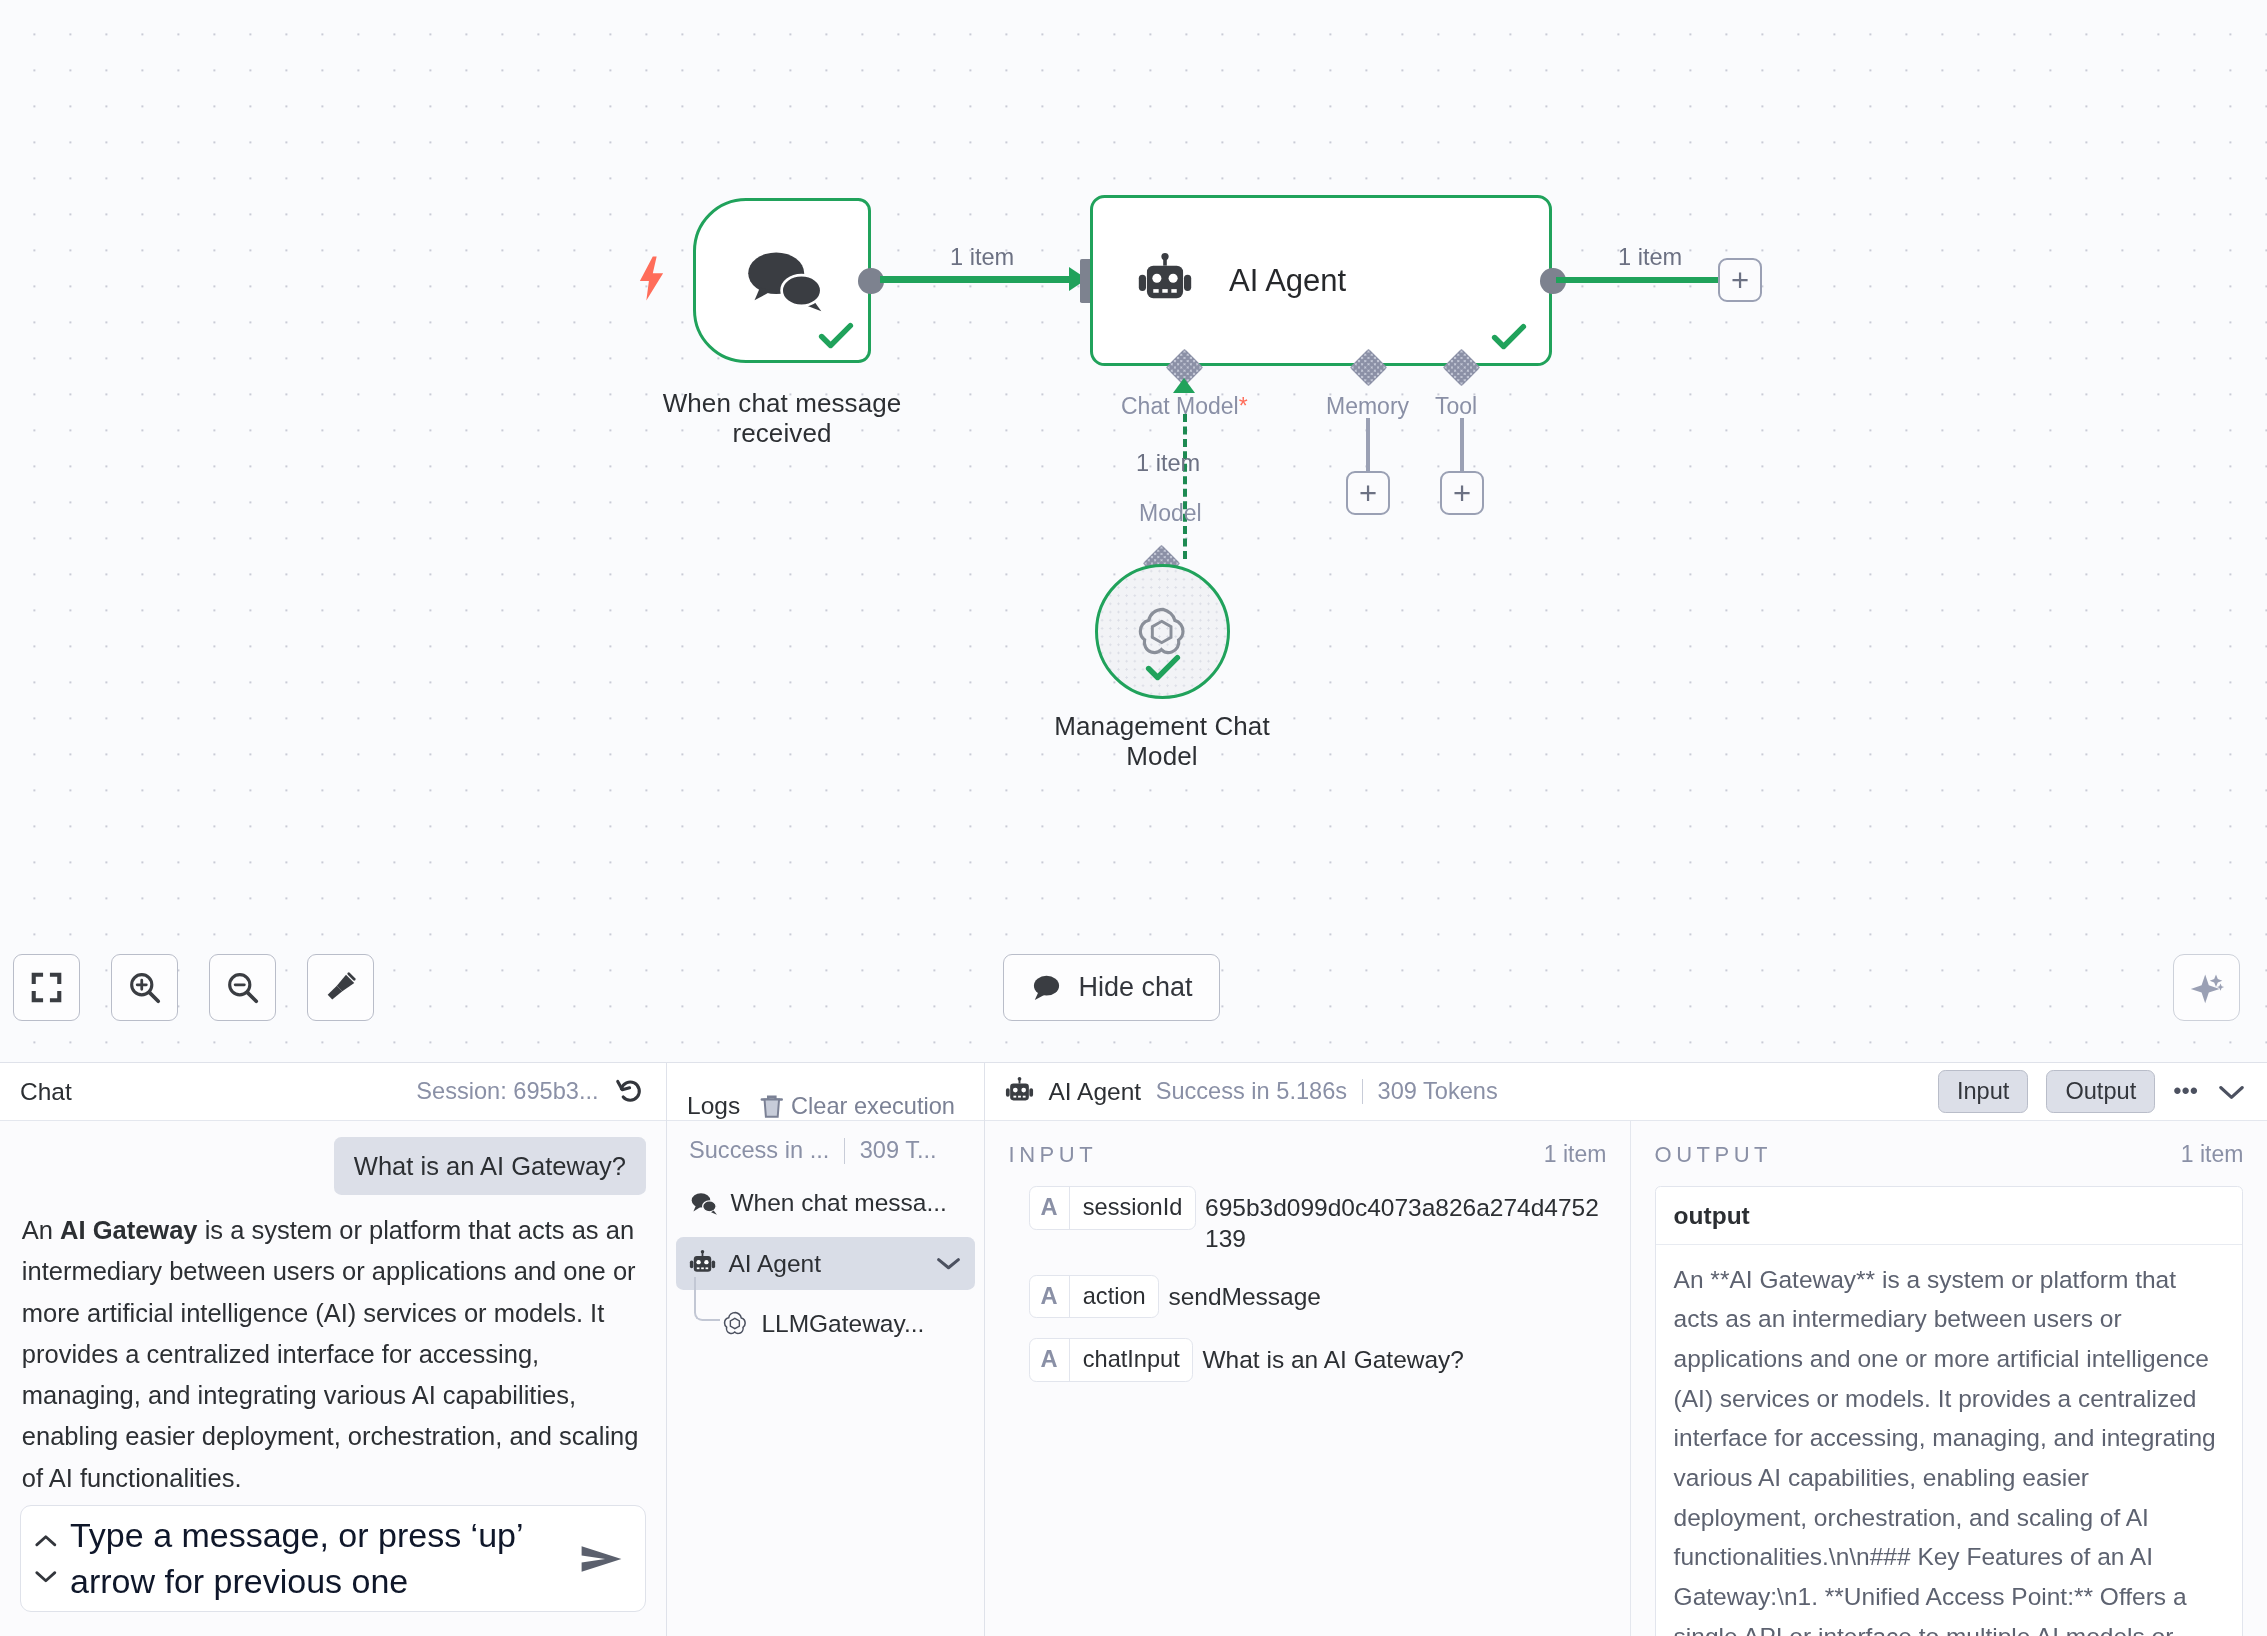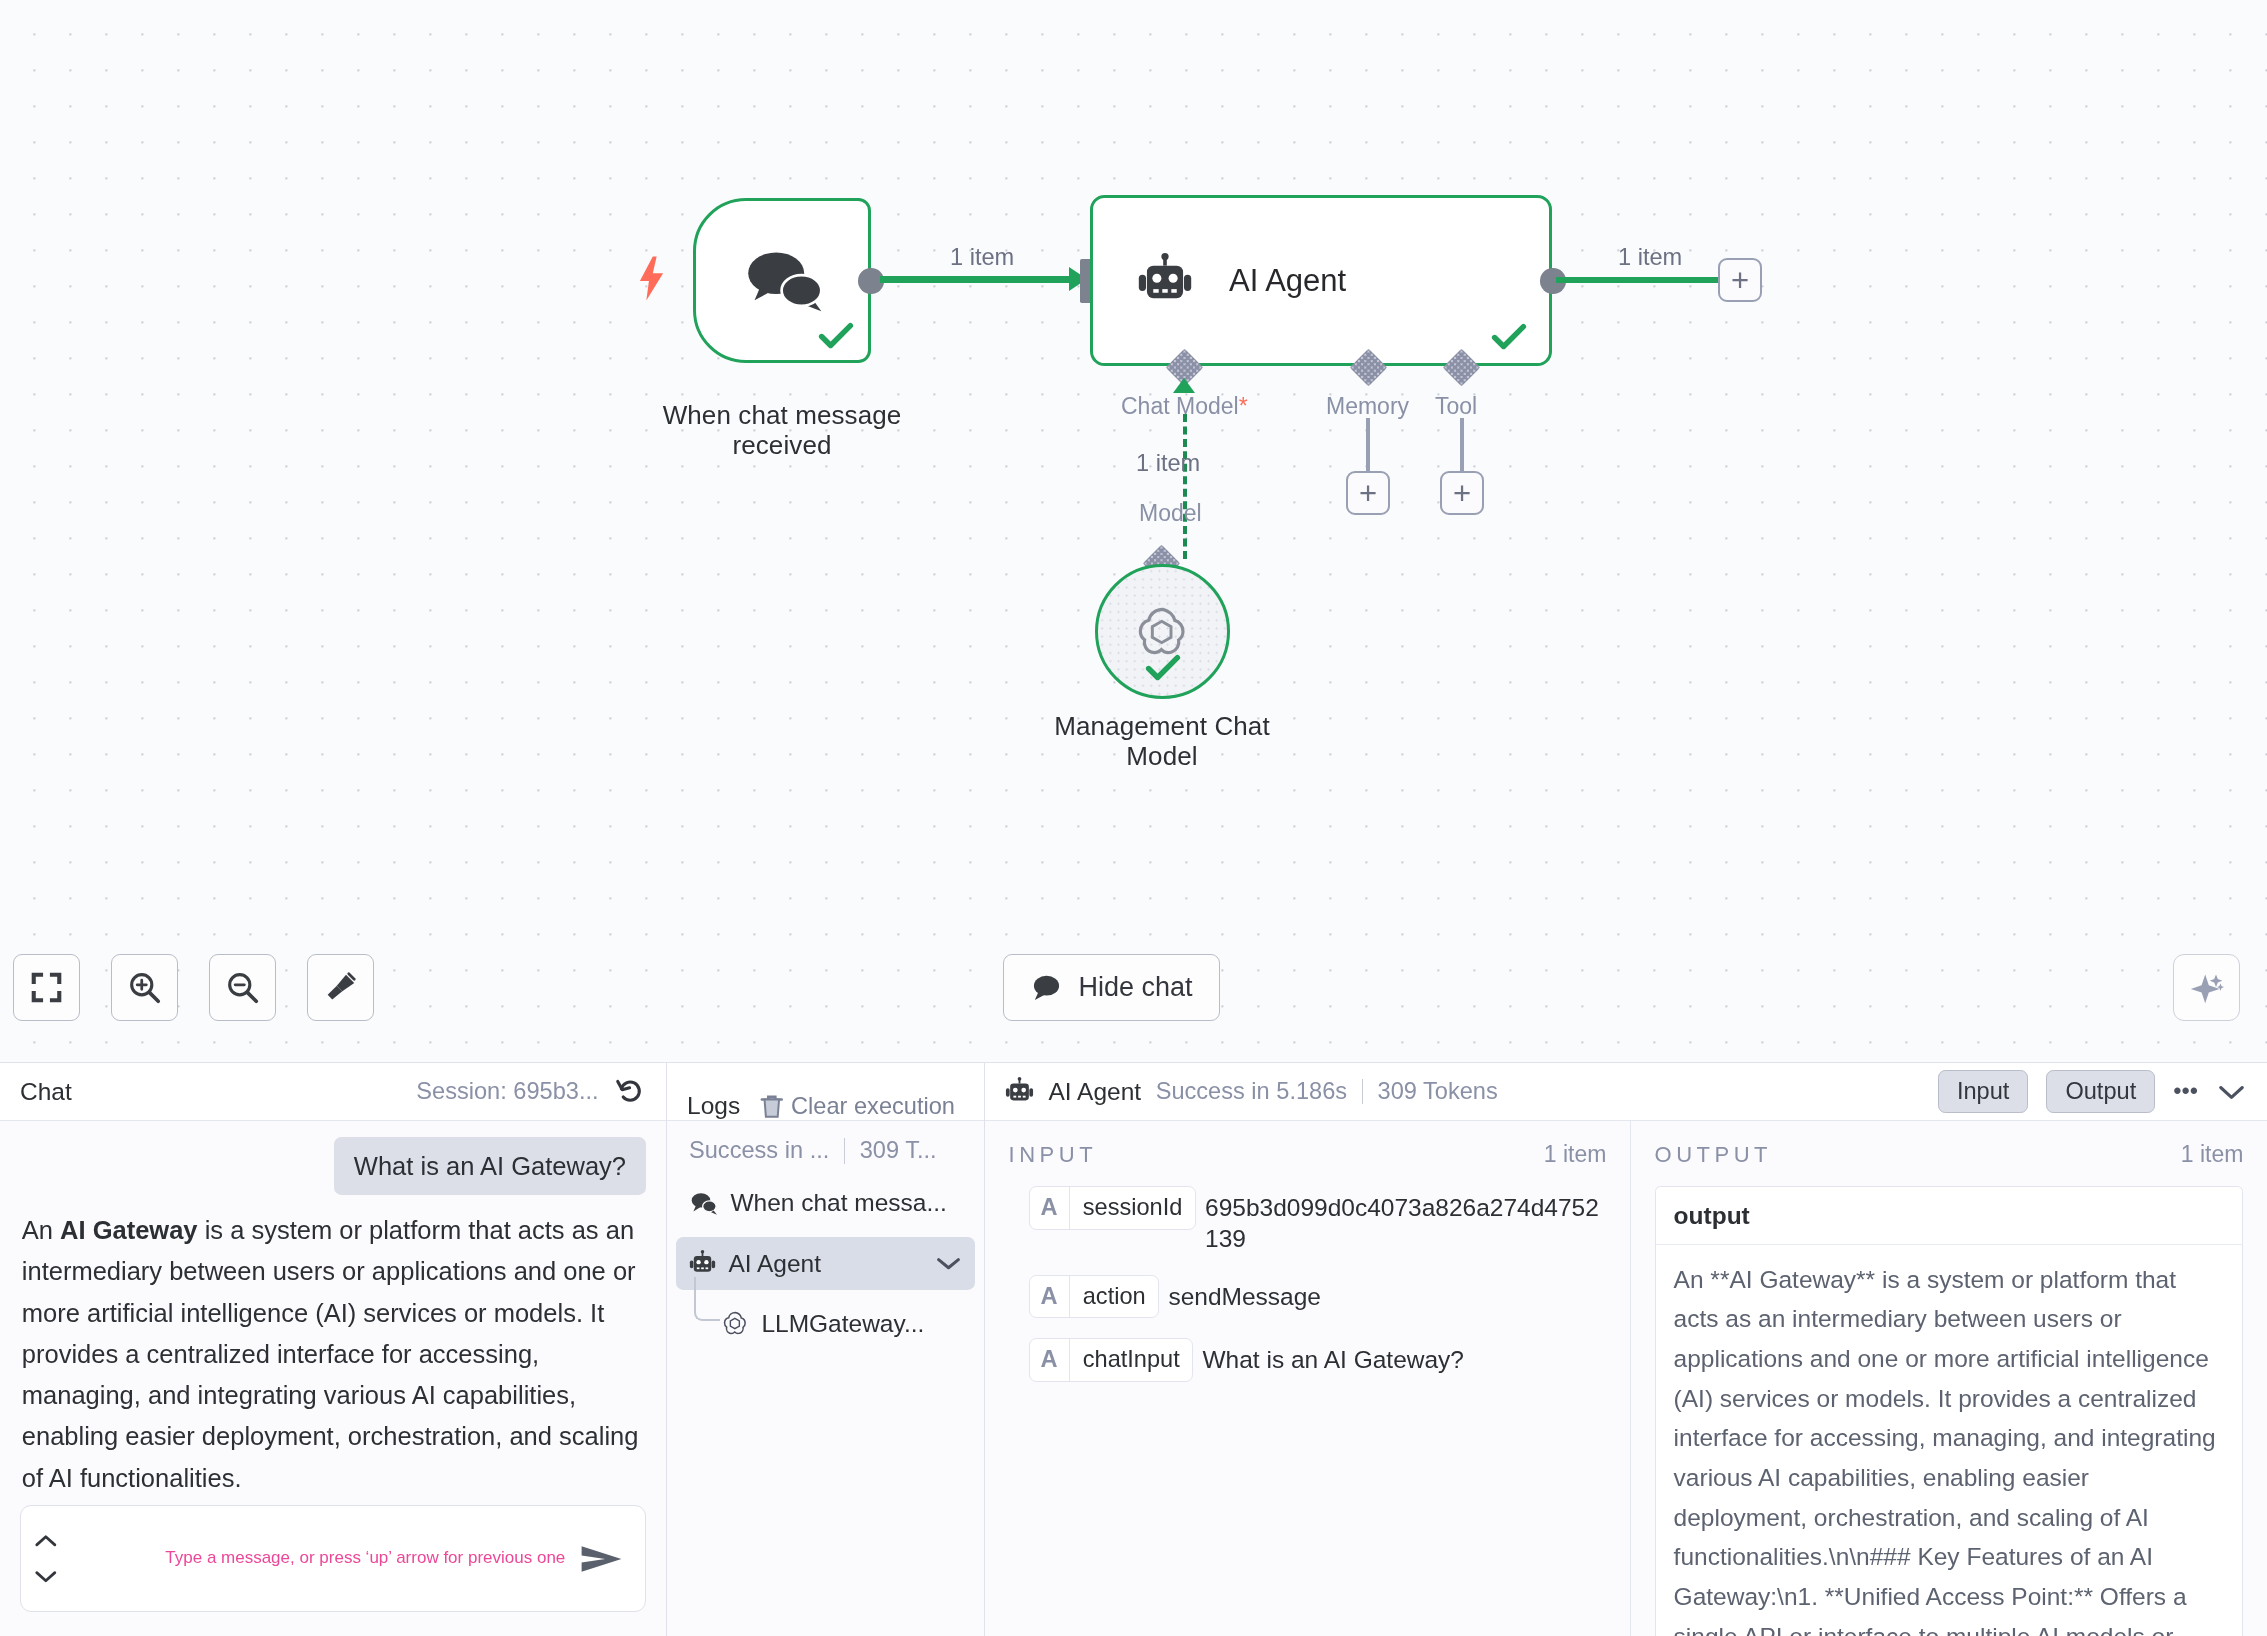--- a/index.html
+++ b/index.html
@@ -208,21 +208,21 @@
     background: #ffffff;
     display: flex; align-items: center;
     height: 107px; padding: 0 20px 0 12.7px;
     gap: 12.7px;
   }
   .hist-arrows {
     display: flex; flex-direction: column; gap: 20px;
     color: #33363c; font-size: 20px; line-height: 1;
   }
   .chat-placeholder {
-    flex: 1; font-size: 17px; color: #ec4899; line-height: 1.35; text-align: right;
+    flex: 1; font-size: 34px; color: #0f172a; line-height: 1.35;
   }
 
   
   #logs-pane {
     width: 318px; flex: 0 0 318px;
     display: flex; flex-direction: column;
     border-right: 1.4px solid #dfe2ea;
     background: #fbfbfd;
     min-height: 0;
   }
@@ -322,21 +322,21 @@
         <ellipse cx="40" cy="28" rx="31" ry="23" fill="#3a3d42"></ellipse>
         <path d="M22 44 L16 58 L36 47 Z" fill="#3a3d42"></path>
         <ellipse cx="68" cy="47" rx="22" ry="17" fill="#3a3d42"></ellipse>
         <path d="M82 59 L90 70 L72 63 Z" fill="#3a3d42"></path>
         <ellipse cx="68" cy="47" rx="22" ry="17" fill="#3a3d42" stroke="#ffffff" stroke-width="3"></ellipse>
       </svg>
       <svg class="check" width="36" height="29" viewBox="0 0 40 32">
         <path d="M4 16 L14 26 L36 4" stroke="#20a25b" stroke-width="6" fill="none" stroke-linecap="round" stroke-linejoin="round"></path>
       </svg>
     </div>
-    <div class="node-label" style="left:600px; top:400px; width:364px; white-space:pre-line;">When chat message
+    <div class="node-label" style="left:600px; top:388px; width:364px; white-space:pre-line;">When chat message
 received</div>
 
     <div class="out-dot" style="left:858px; top:268px;"></div>
     <div class="conn-line" style="left:880px; top:276px; width:200px; height:7.3px;"></div>
     <div class="arrow-head" style="left:1069px; top:267px;"></div>
     <div class="in-rect" style="left:1080px; top:259px;"></div>
     <div class="item-label" style="left:950px; top:244px;">1 item</div>
 
     <div class="agent-node">
       <svg width="56" height="56" viewBox="0 0 62 62">

